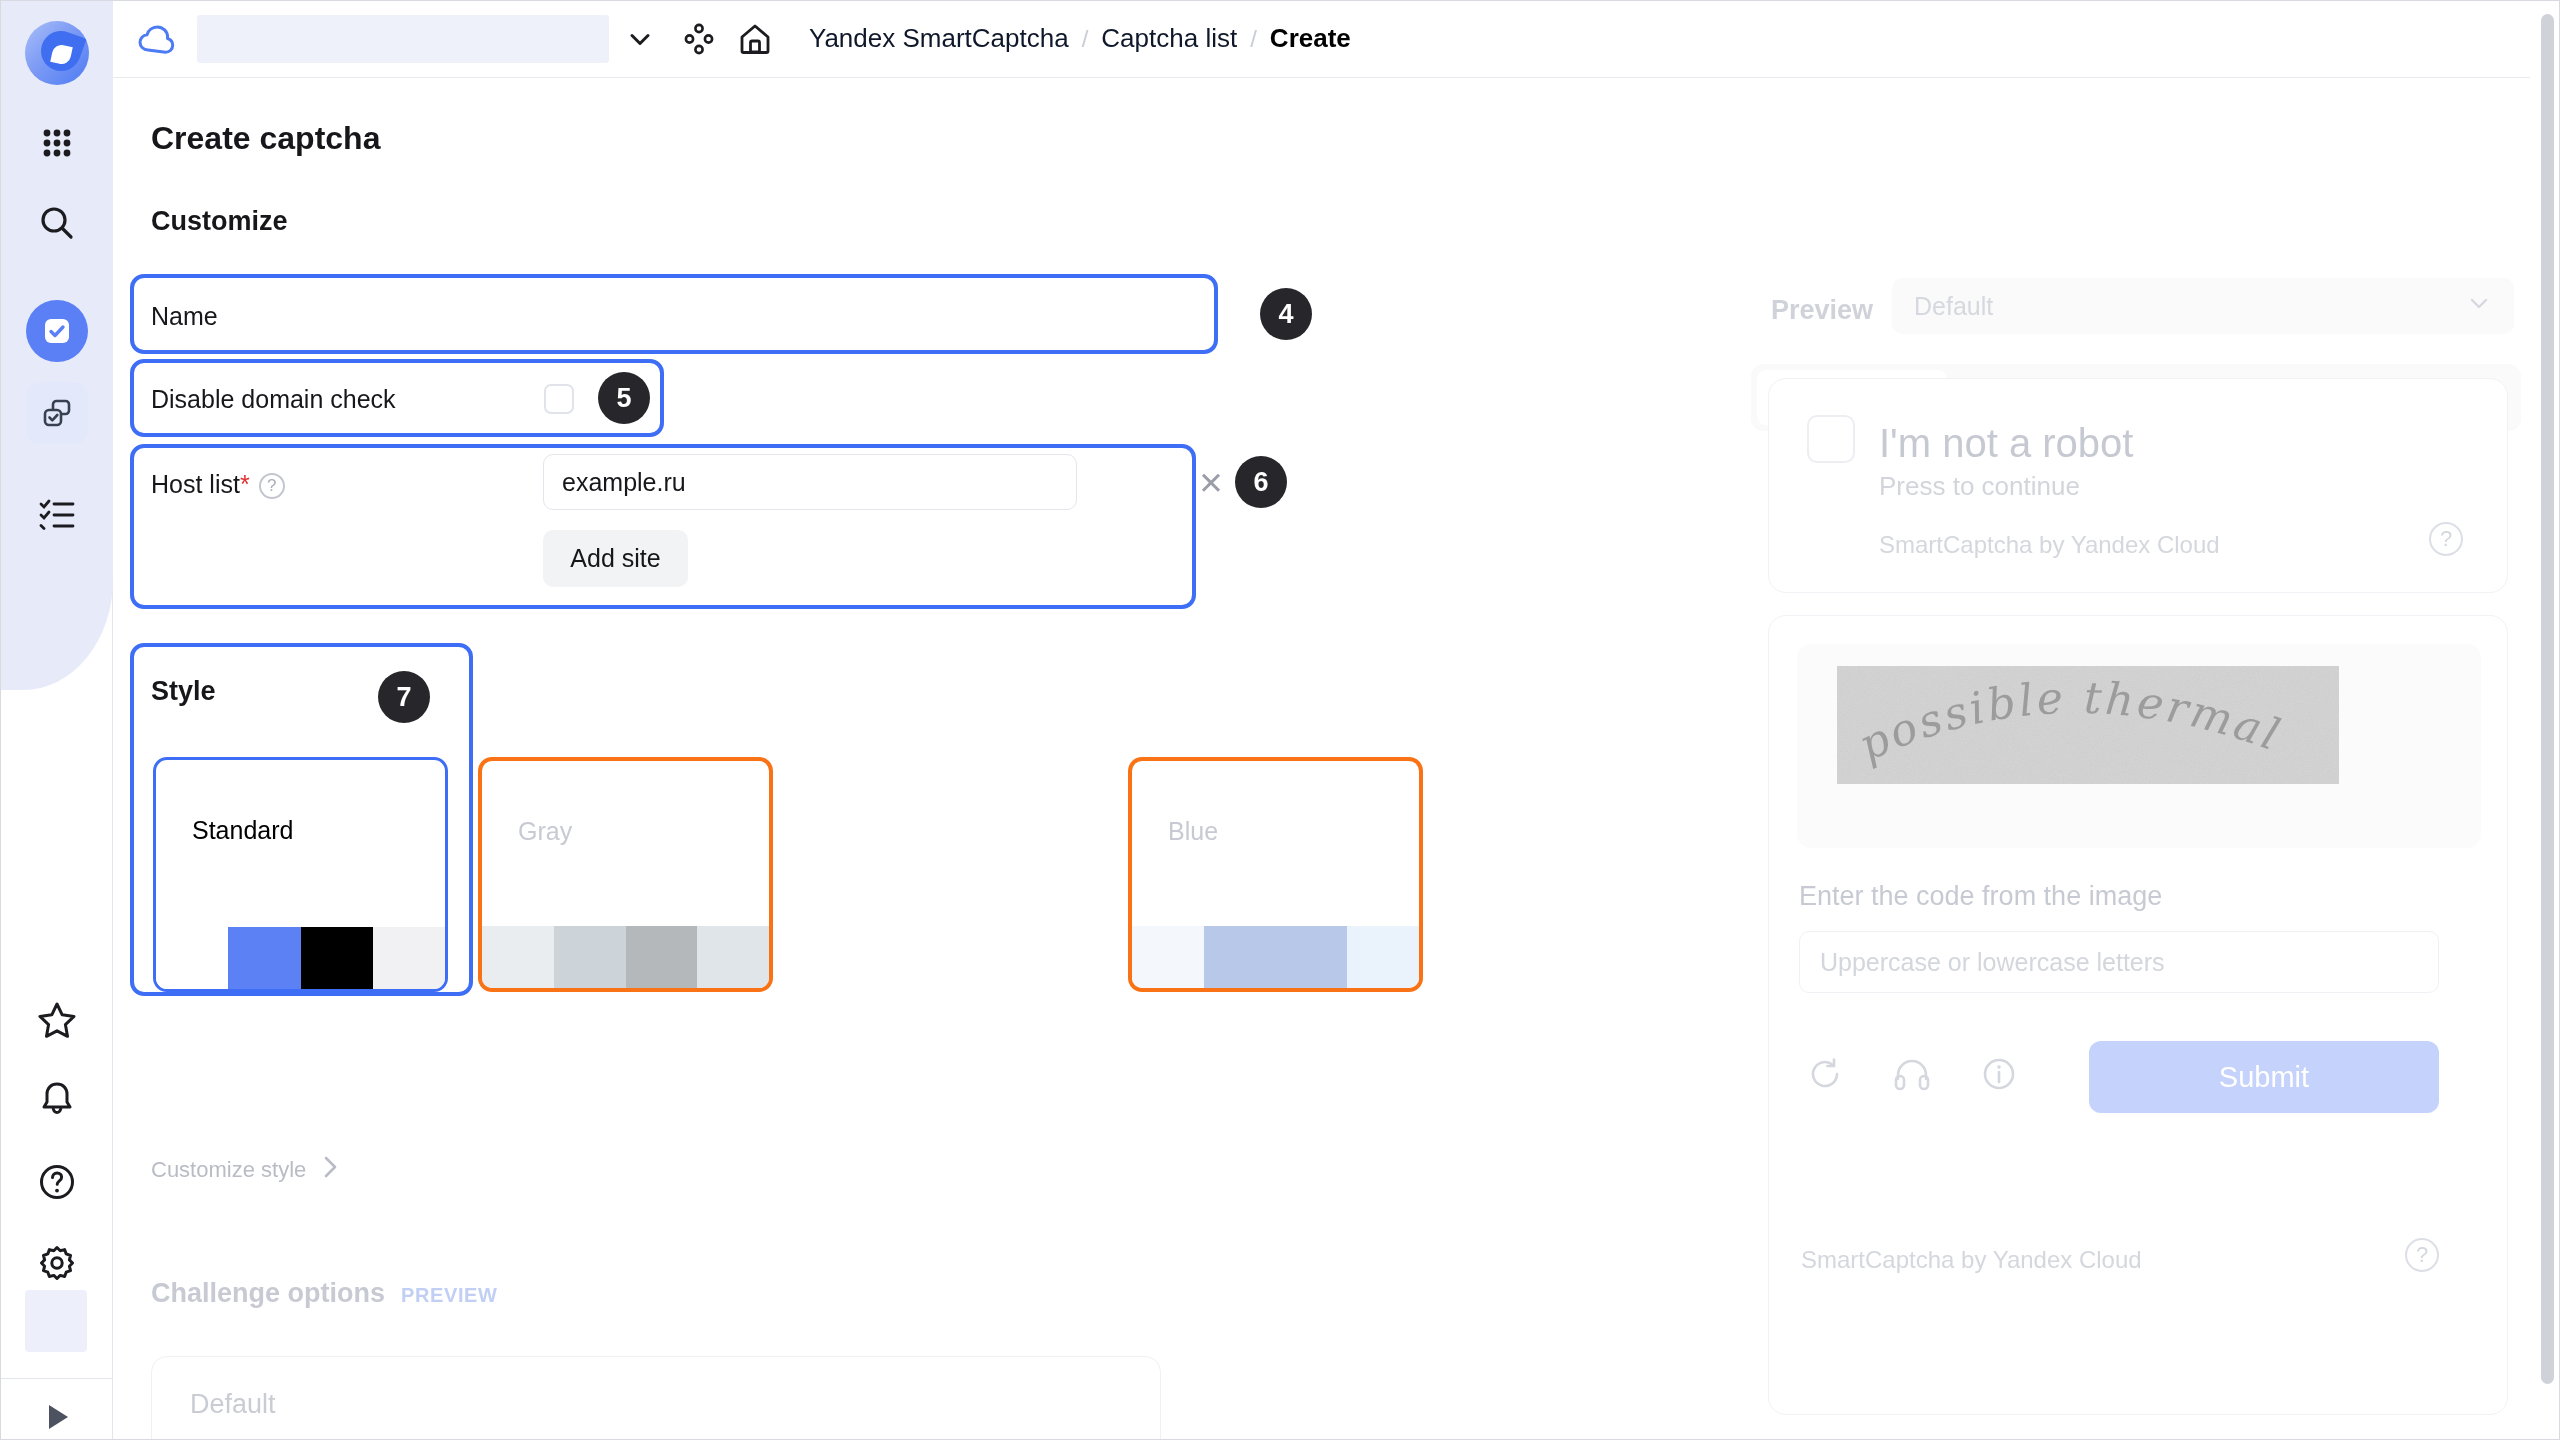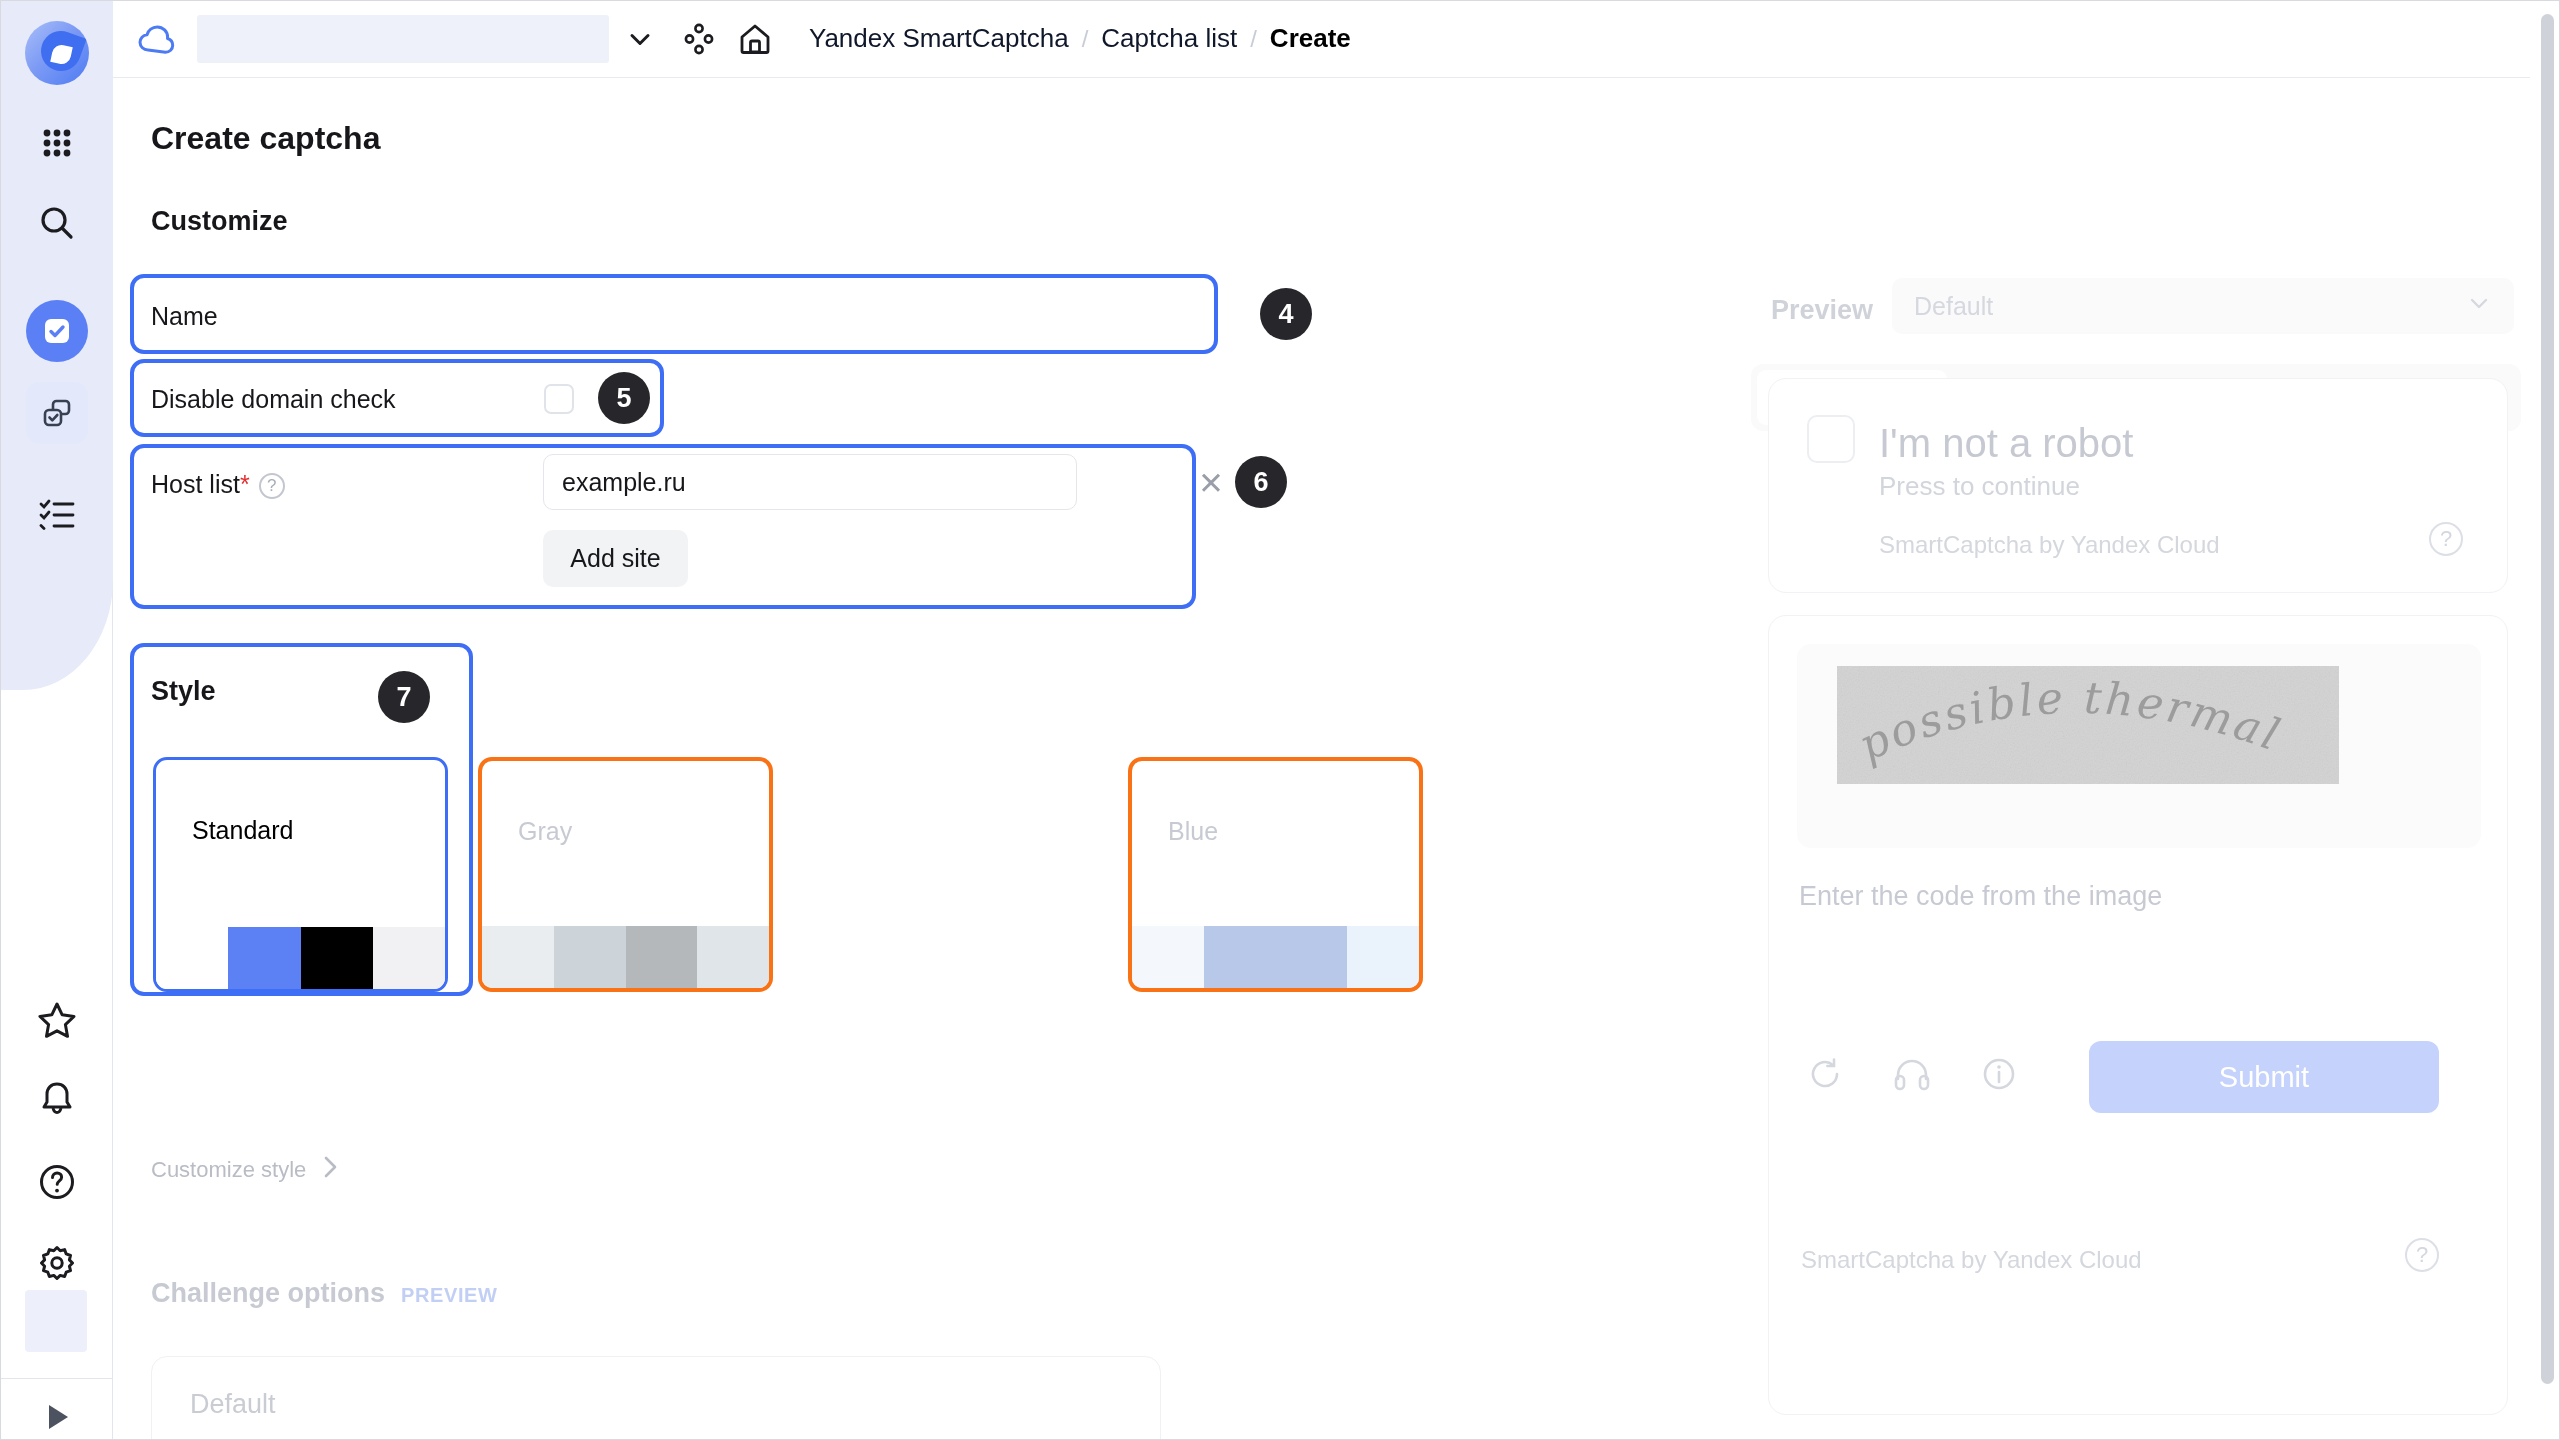--- a/index.html
+++ b/index.html
@@ -453,20 +453,21 @@
             <rect width="502" height="118" filter="url(#noise)" opacity="0.9"></rect>
             <text font-family="'DejaVu Serif', serif" font-size="44" font-style="italic" fill="#9c9c9c" letter-spacing="3">
               <textPath href="#arc" startOffset="2%">possible thermal</textPath>
             </text>
           </svg>
         </div>
       </div>
 
       <div style="position:absolute; left:30px; top:265px; font-size:27px; color:#c7cad2;">Enter the code from the image</div>
 
+      <div class="cap-input" style="left:30px; top:315px; width:640px; height:62px;">Uppercase or lowercase letters</div>
 
       <div class="ico-row" style="left:38px; top:440px;">
         <span>
           <svg width="36" height="36" viewBox="0 0 36 36" fill="none" stroke="#d4d7dd" stroke-width="2.6" stroke-linecap="round">
             <path d="M30 18a12 12 0 11-4.2-9.1"></path>
               <path d="M27 3.5V10h-6.6"></path>
           </svg>
         </span>
         <span>
           <svg width="38" height="34" viewBox="0 0 38 34" fill="none" stroke="#d4d7dd" stroke-width="2.6" stroke-linecap="round" stroke-linejoin="round">

